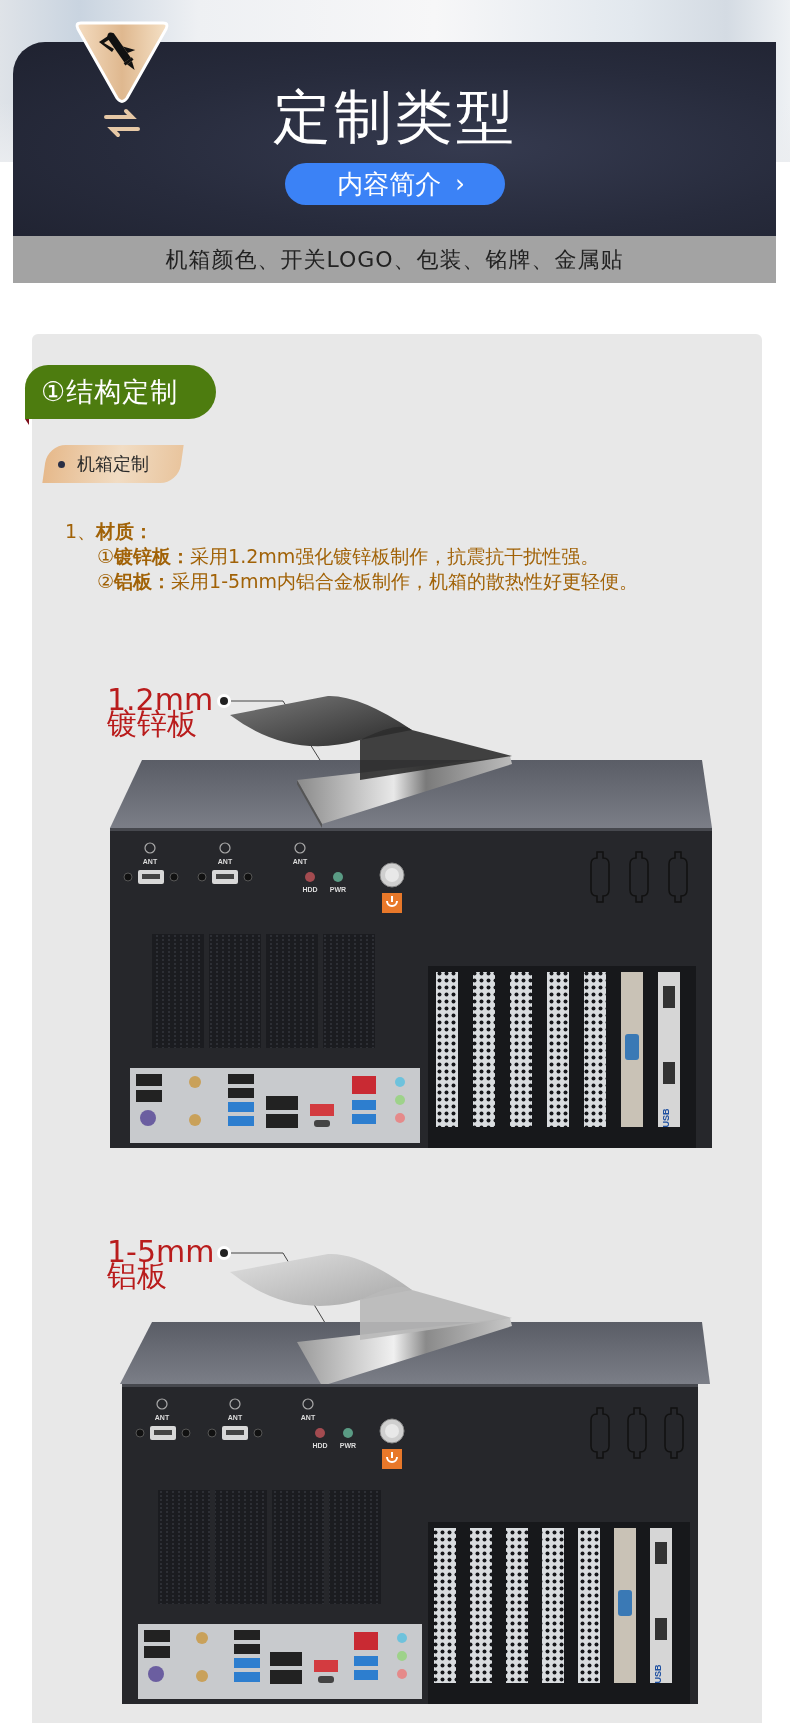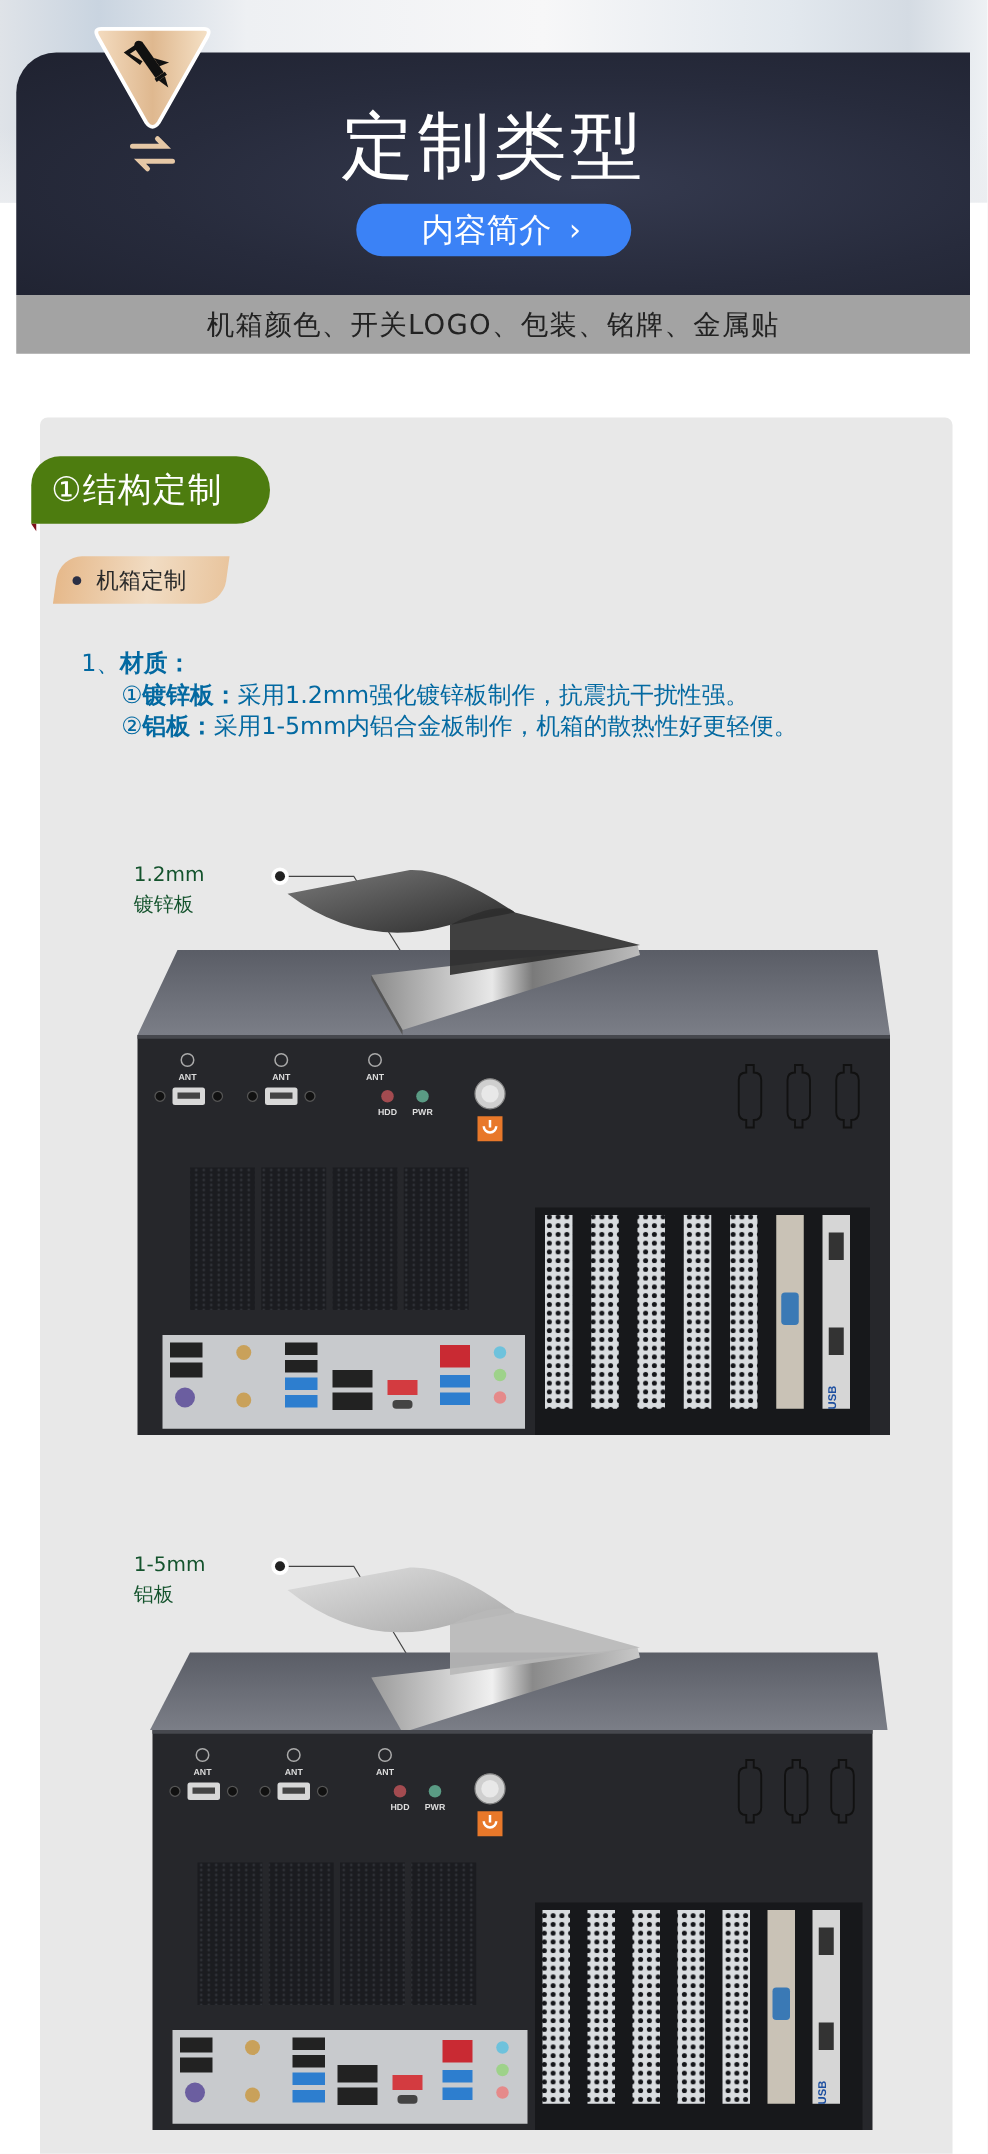--- a/index.html
+++ b/index.html
@@ -65,26 +65,26 @@
     background: linear-gradient(90deg, #e6b98b 0%, #f1dcc3 55%, #e9c59e 100%);
     border-top-left-radius: 18px; border-bottom-right-radius: 18px;
     transform: skewX(-8deg);
   }
   .sub-tag-text {
     position: absolute; left: 58px; top: 445px; height: 38px;
     display: flex; align-items: center; gap: 12px; font-size: 18px; color: #2a2a2a;
   }
   .sub-tag-text .dot { width: 7px; height: 7px; border-radius: 50%; background: #2a2f45; display: inline-block; }
 
-  .spec { position: absolute; left: 65px; top: 519px; color: #0369a1; font-size: 19px; line-height: 25px; }
+  .spec { position: absolute; left: 65px; top: 519px; color: #a16207; font-size: 19px; line-height: 25px; }
   .spec .row { white-space: nowrap; }
   .spec .indent { padding-left: 32px; }
   .spec b { font-weight: bold; }
 
-  .callout-label { position: absolute; color: #14532d; font-size: 16px; line-height: 24px; }
+  .callout-label { position: absolute; color: #b91c1c; font-size: 30px; line-height: 24px; }
 
   .chassis { position: absolute; }
 </style>
 </head>
 <body>
 
 <div class="bg-blur"></div>
 
 <div class="banner"></div>
 

